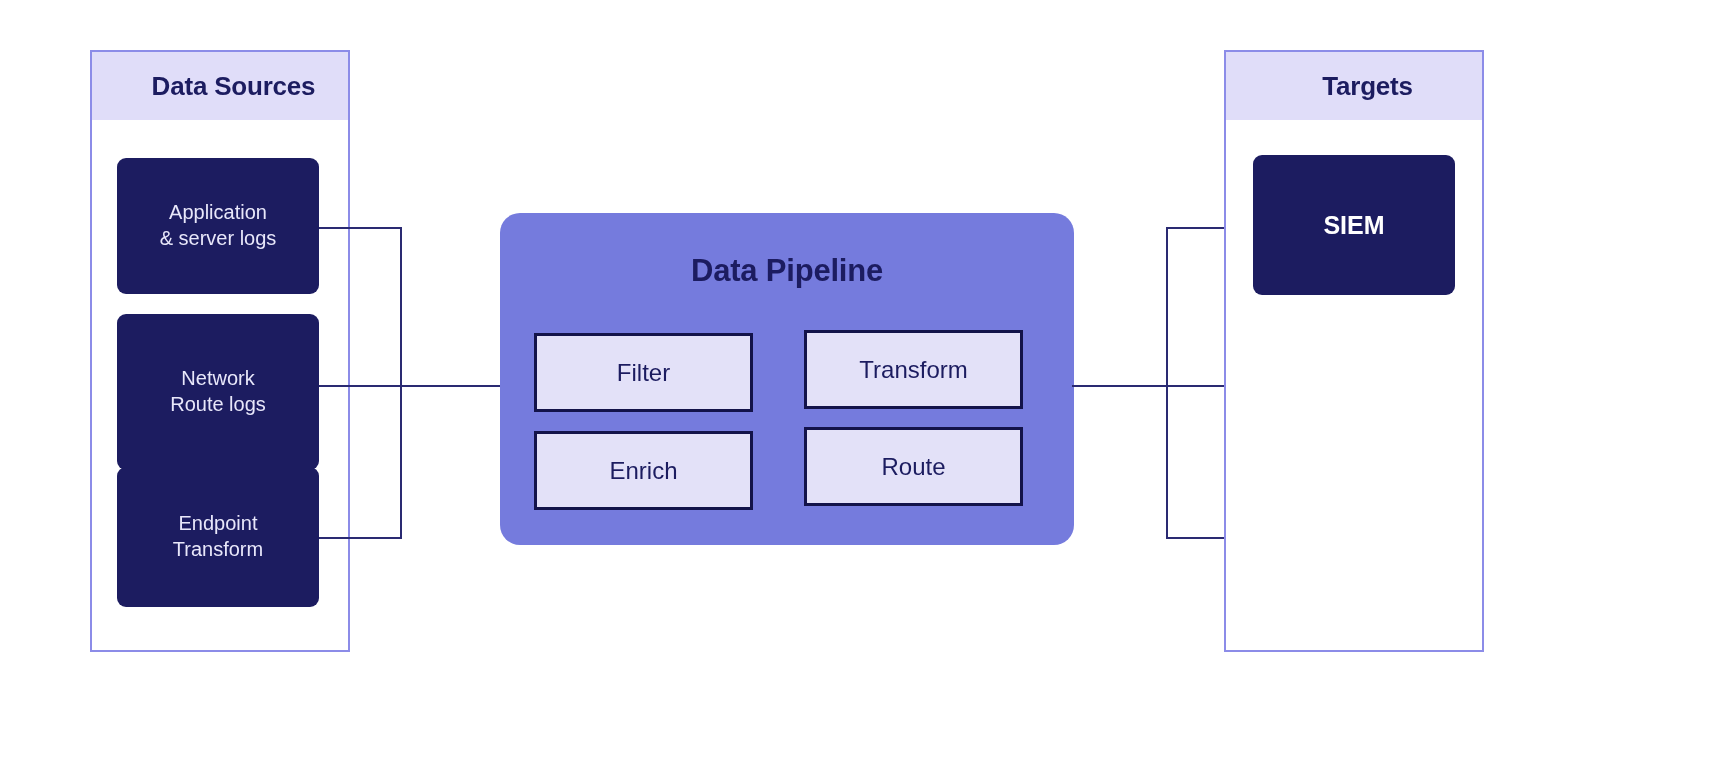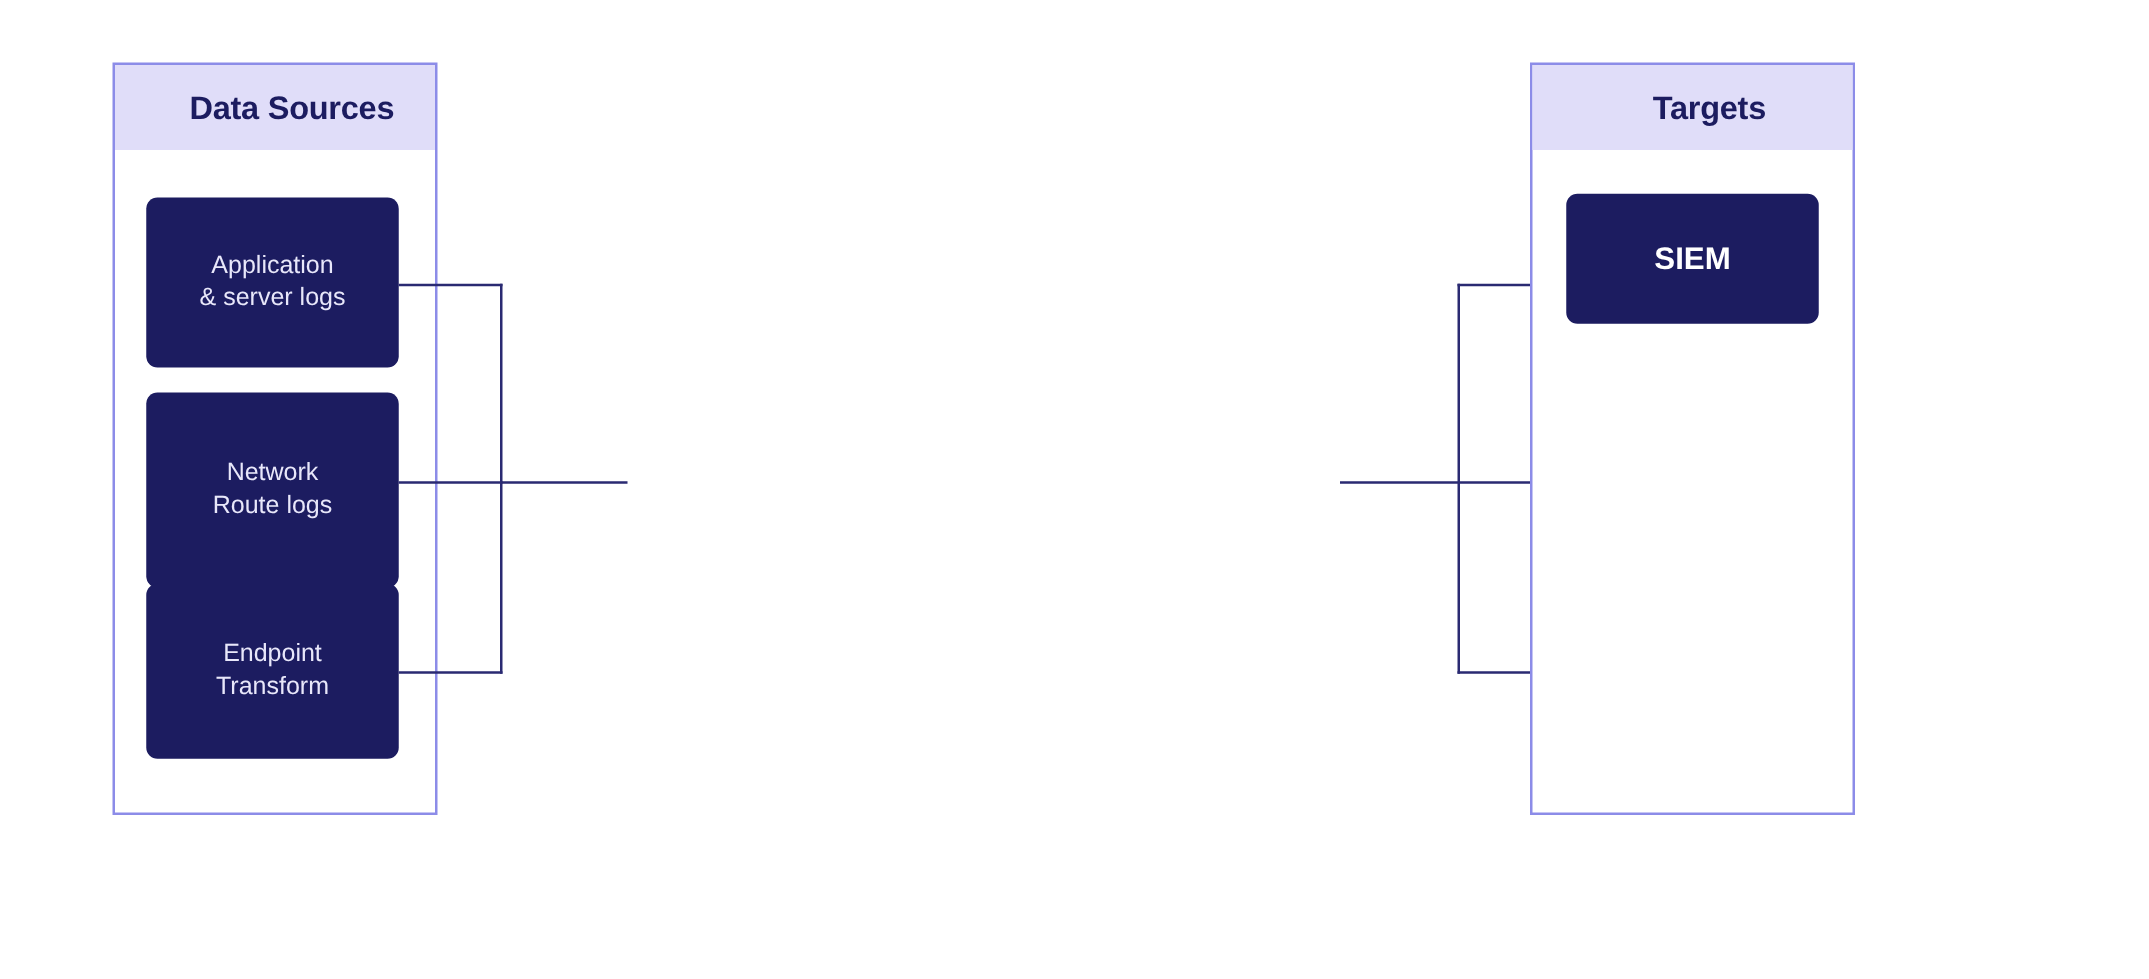--- a/index.html
+++ b/index.html
@@ -149,31 +149,50 @@
   </div>
 
   <div class="hline" style="left:319px; top:227px; width:83px;"></div>
   <div class="hline" style="left:319px; top:385px; width:83px;"></div>
   <div class="hline" style="left:319px; top:537px; width:83px;"></div>
 
   <div class="vline" style="left:400px; top:227px; height:312px;"></div>
 
   <div class="hline" style="left:400px; top:385px; width:102px;"></div>
 
+  <div id="pipeline" style="left:500px; top:213px; width:574px; height:332px;">
+    <div id="pipeline-title">Data Pipeline</div>
+
+    <div class="stage" style="left:34px; top:120px; width:219px; height:79px;">
+        <span>Filter</span>
+      </div>
+
+    <div class="stage" style="left:304px; top:117px; width:219px; height:79px;">
+        <span>Transform</span>
+      </div>
+
+    <div class="stage" style="left:34px; top:218px; width:219px; height:79px;">
+        <span>Enrich</span>
+      </div>
+
+    <div class="stage" style="left:304px; top:214px; width:219px; height:79px;">
+        <span>Route</span>
+      </div>
+  </div>
 
   <div class="hline" style="left:1072px; top:385px; width:207px;"></div>
   <div class="vline" style="left:1166px; top:227px; height:312px;"></div>
   <div class="hline" style="left:1166px; top:227px; width:110px;"></div>
   <div class="hline" style="left:1166px; top:537px; width:110px;"></div>
 
   <div class="panel" style="left:1224px; top:50px; width:260px; height:602px;">
     <div class="panel-header">
       <span class="panel-title">Targets</span>
     </div>
   </div>
 
-  <div class="node target" style="left:1253px; top:155px; width:202px; height:104px;">
+  <div class="node target" style="left:1253px; top:155px; width:202px; height:140px;">
     <span>SIEM</span>
   </div>
 
 
 
 </div>
 
 </body></html>

